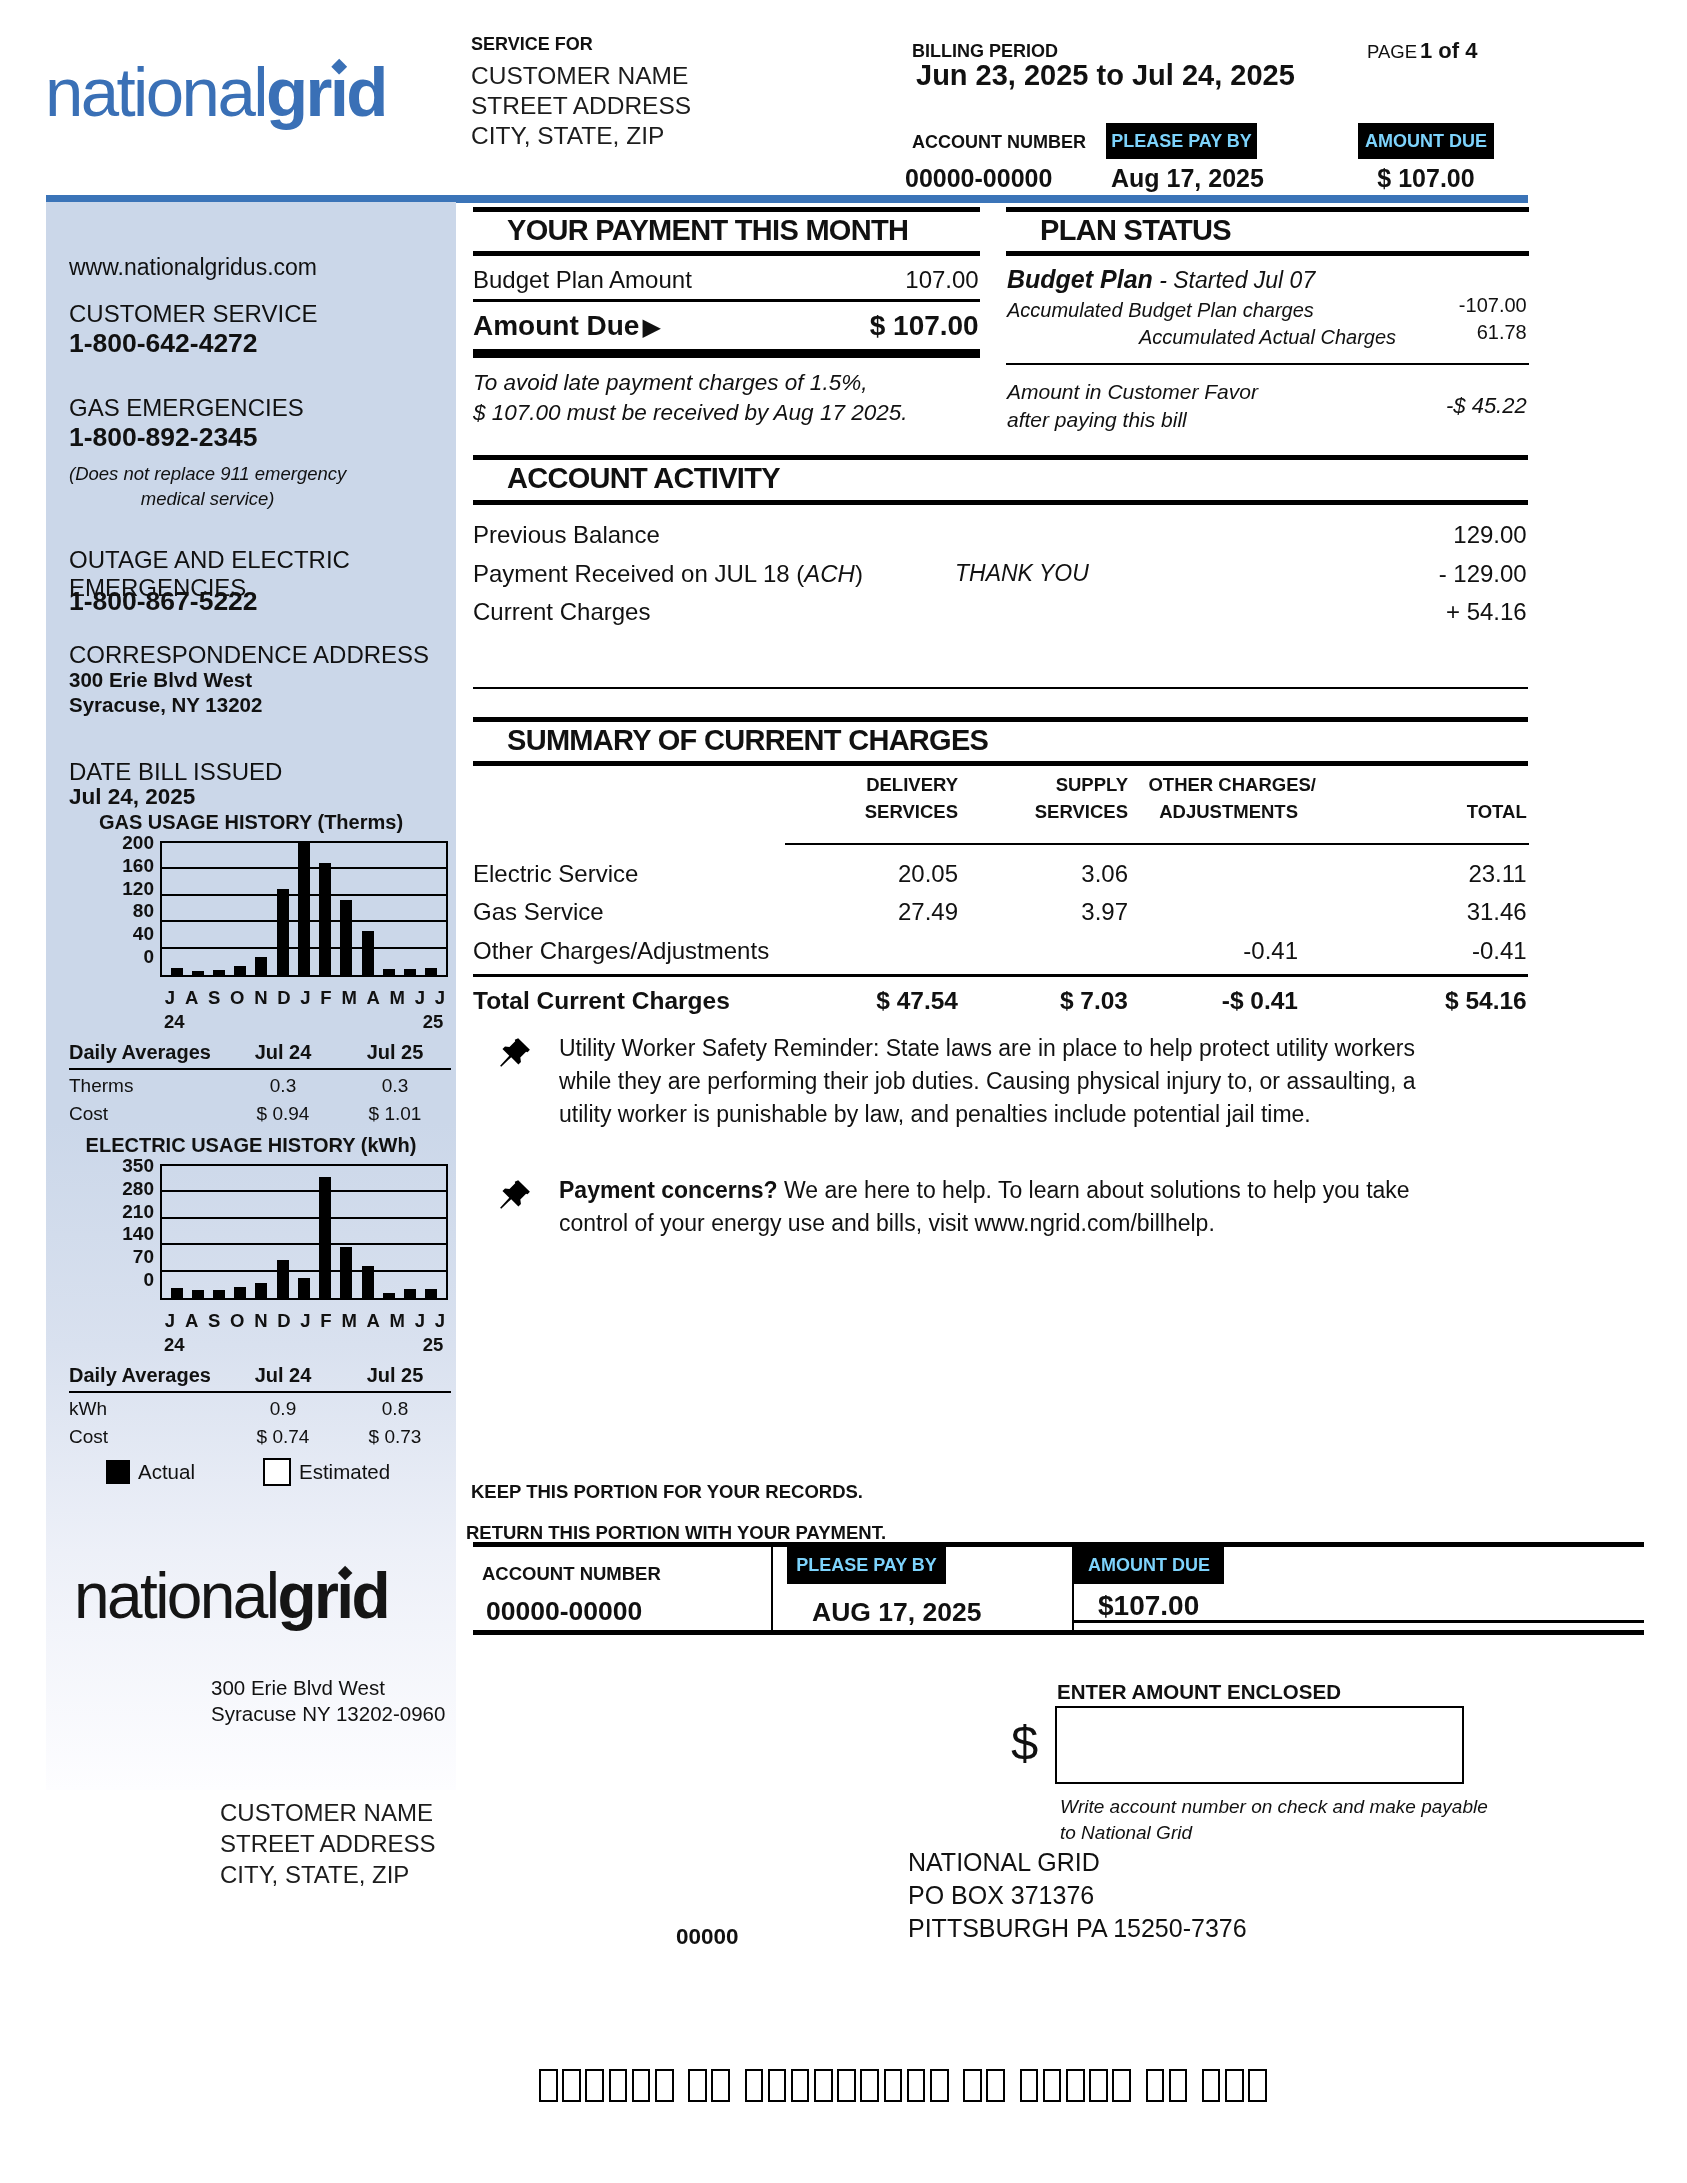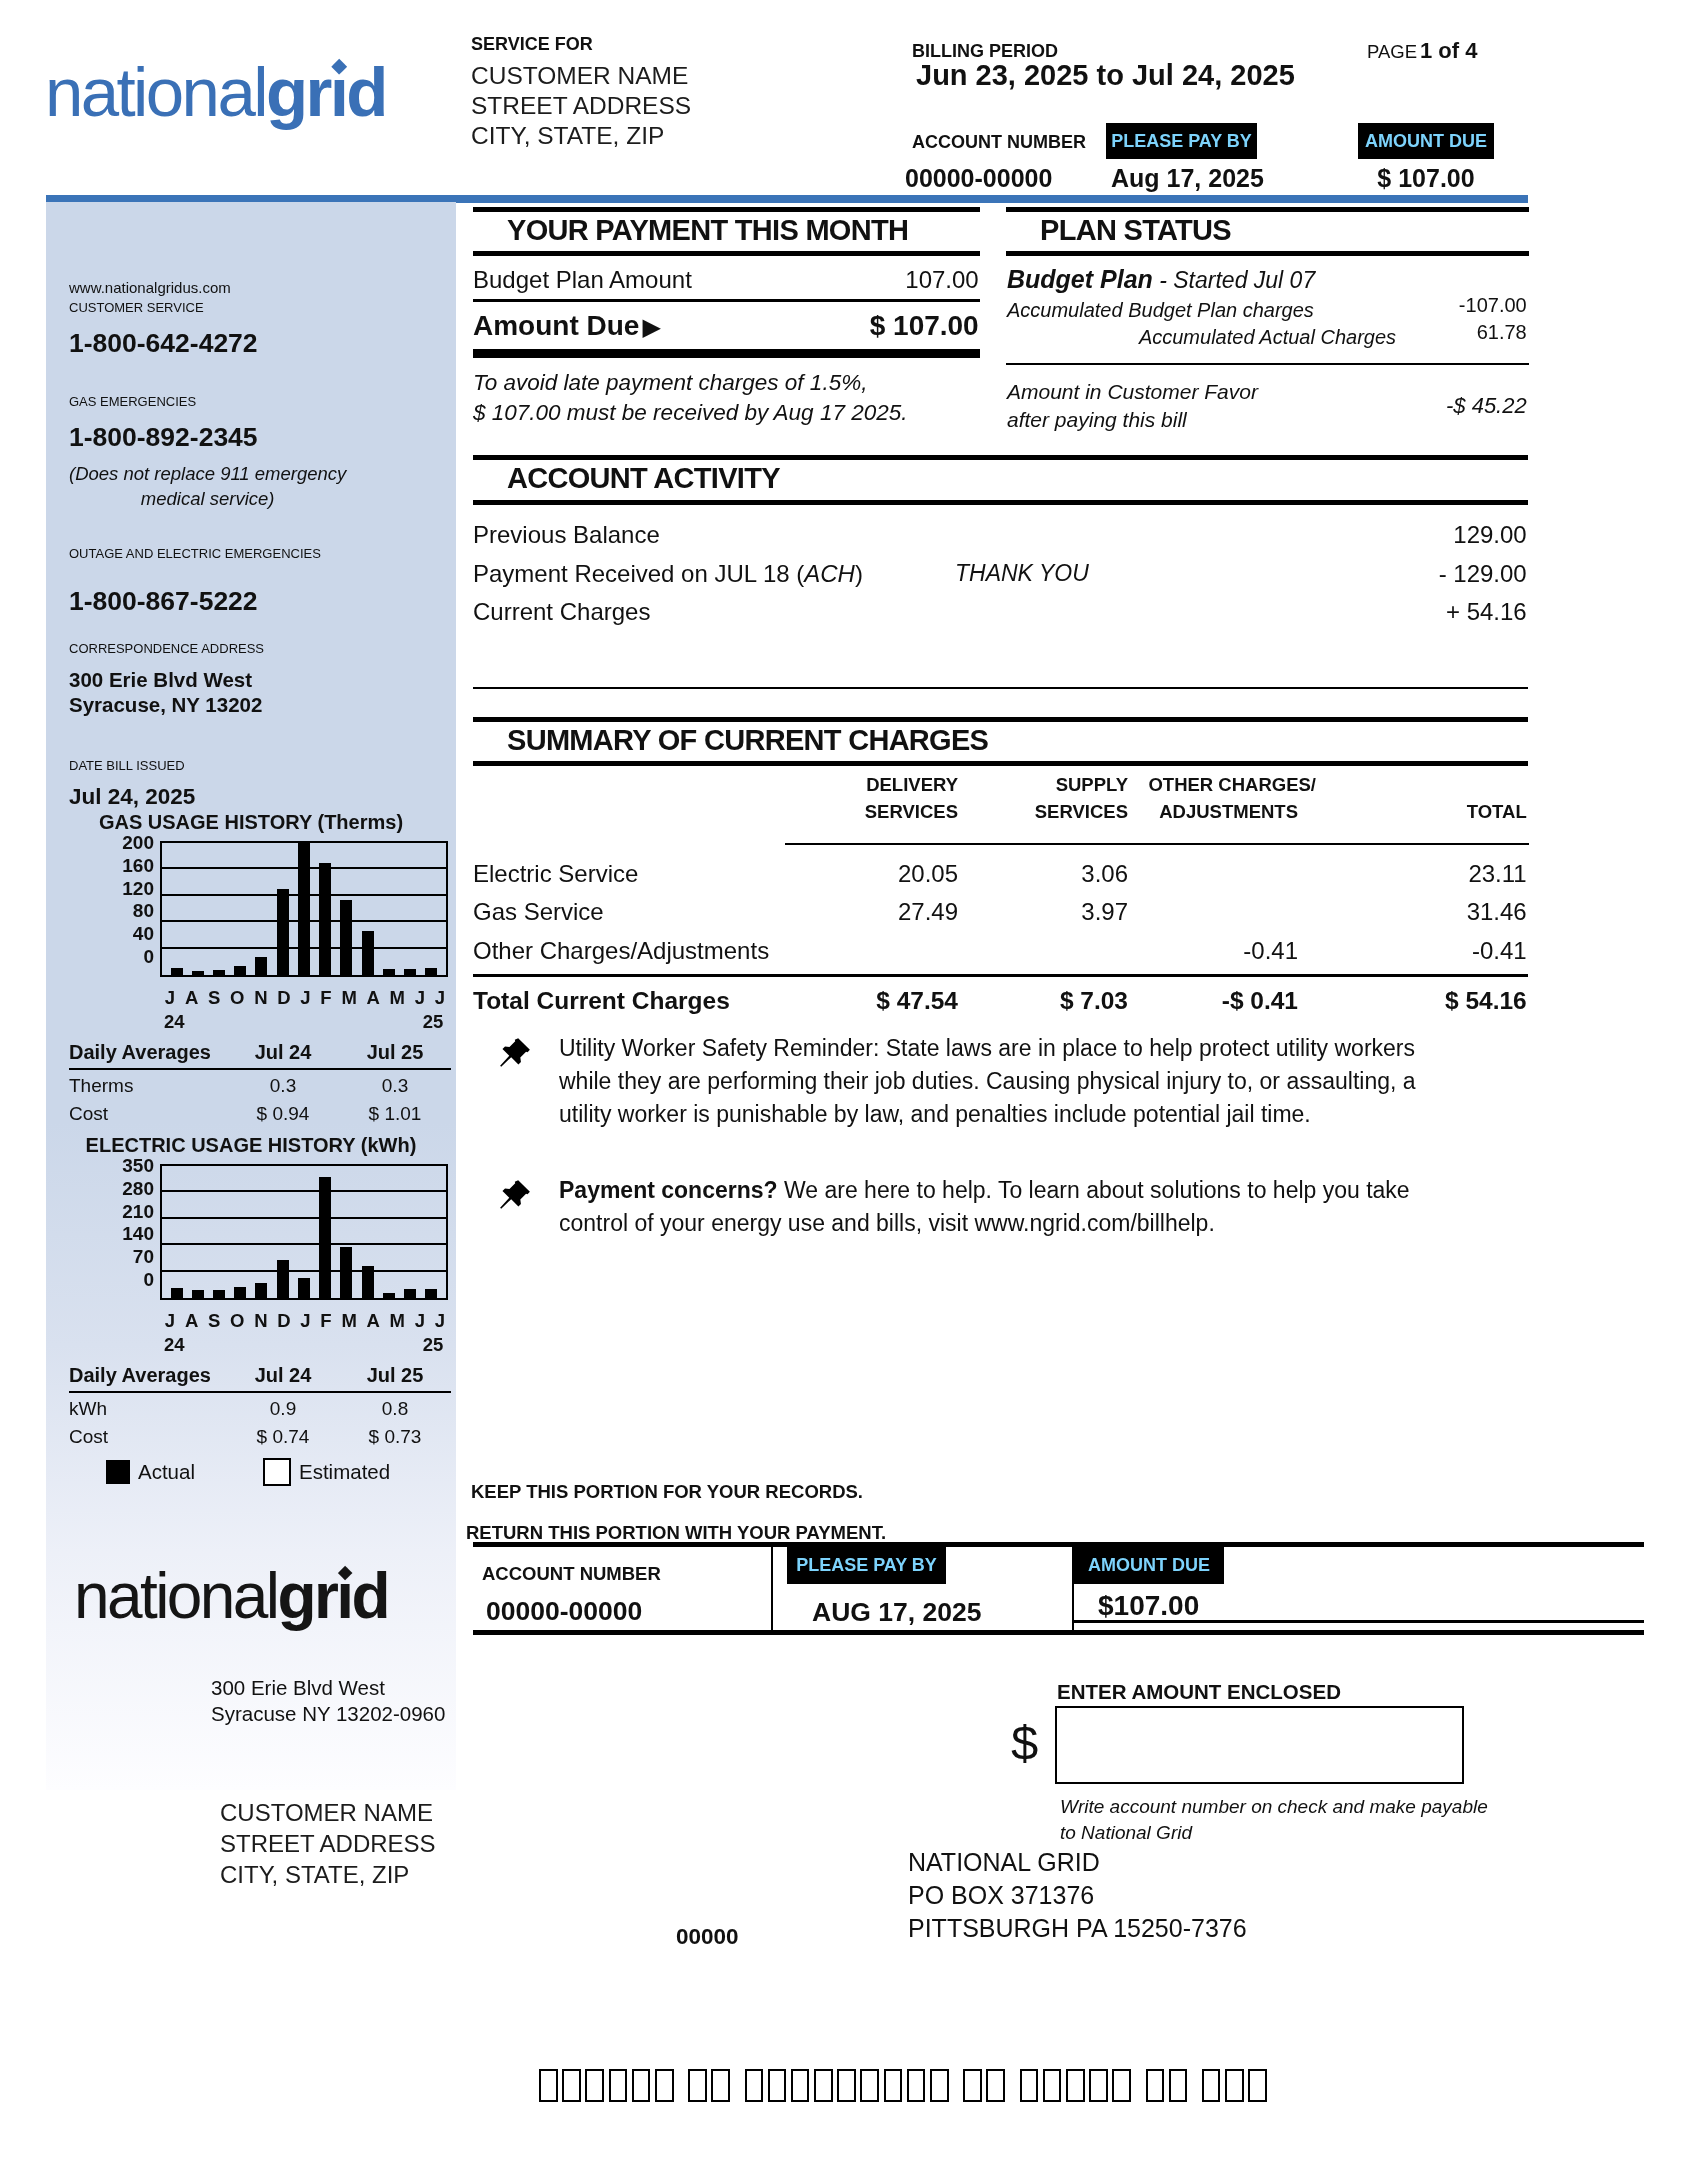--- a/index.html
+++ b/index.html
@@ -13,21 +13,21 @@
   .logo-i{position:relative;display:inline-block;}
   .logo-i .diamond{position:absolute;left:50%;top:-0.13em;transform:translateX(-50%);font-size:0.30em;line-height:1;}
   .lbl-sm{font-size:18px;font-weight:700;letter-spacing:0;}
   .addr-line{font-size:24.5px;line-height:30px;color:#1c1c1c;}
   .hdr-val{font-size:25px;font-weight:700;}
   .badge{background:#000;color:#7dd3fc;font-size:18px;font-weight:700;display:flex;align-items:center;justify-content:center;}
   .blue-bar{background:#3b74b8;}
   
   .sidebar{background:linear-gradient(180deg,#cbd7e9 0%,#cbd7e9 58%,#d9e1ef 72%,#edf0f8 85%,#fdfdff 100%);}
   .sb{position:absolute;left:23px;}
-  .sb-lbl{font-size:13px;letter-spacing:0;text-align:center;}
+  .sb-lbl{font-size:24px;letter-spacing:0;}
   .sb-phone{font-size:26.5px;font-weight:700;}
   .sb-it{font-size:18.5px;font-style:italic;line-height:25px;}
   .sb-bold{font-size:20.5px;font-weight:700;}
   .chart-title{font-size:20px;font-weight:700;text-align:center;width:370px;}
   .yticks{display:flex;flex-direction:column;justify-content:space-between;align-items:flex-end;font-size:19px;font-weight:700;}
   .plot{border:2.6px solid #000;position:relative;background:transparent;}
   .gridline{position:absolute;left:0;right:0;height:2px;background:#000;}
   .bars{position:absolute;left:0;right:0;top:0;bottom:0;display:flex;align-items:flex-end;justify-content:space-around;padding:0 4px;}
   .bar{width:12px;background:#000;}
   .xlabels{display:flex;justify-content:space-around;font-size:18.5px;font-weight:700;}
@@ -94,21 +94,21 @@
   <div class="abs badge" style="left:1106px;top:123px;width:151px;height:36px;">PLEASE PAY BY</div>
   <div class="abs badge" style="left:1358px;top:123px;width:136px;height:36px;">AMOUNT DUE</div>
 
   <div class="abs hdr-val" style="left:905px;top:164px;">00000-00000</div>
   <div class="abs hdr-val" style="left:1111px;top:164px;">Aug 17, 2025</div>
   <div class="abs hdr-val" style="left:1358px;top:164px;width:136px;text-align:center;">$ 107.00</div>
 
   <div class="abs blue-bar" style="left:46px;top:195px;width:1482px;height:8px;"></div>
 
   <div class="abs sidebar" style="left:46px;top:202px;width:410px;height:1588px;">
-    <div class="sb sb-bold" style="top:52px;font-weight:400;font-size:15px;margin-top:25px;">www.nationalgridus.com</div>
+    <div class="sb sb-bold" style="top:52px;font-weight:400;font-size:23px;">www.nationalgridus.com</div>
 
     <div class="sb sb-lbl" style="top:98px;">CUSTOMER SERVICE</div>
     <div class="sb sb-phone" style="top:126px;">1-800-642-4272</div>
 
     <div class="sb sb-lbl" style="top:192px;">GAS  EMERGENCIES</div>
     <div class="sb sb-phone" style="top:220px;">1-800-892-2345</div>
     <div class="sb sb-it" style="top:259px;text-align:center;">
       <div>(Does not replace 911 emergency</div>
       <div>medical service)</div>
     </div>

